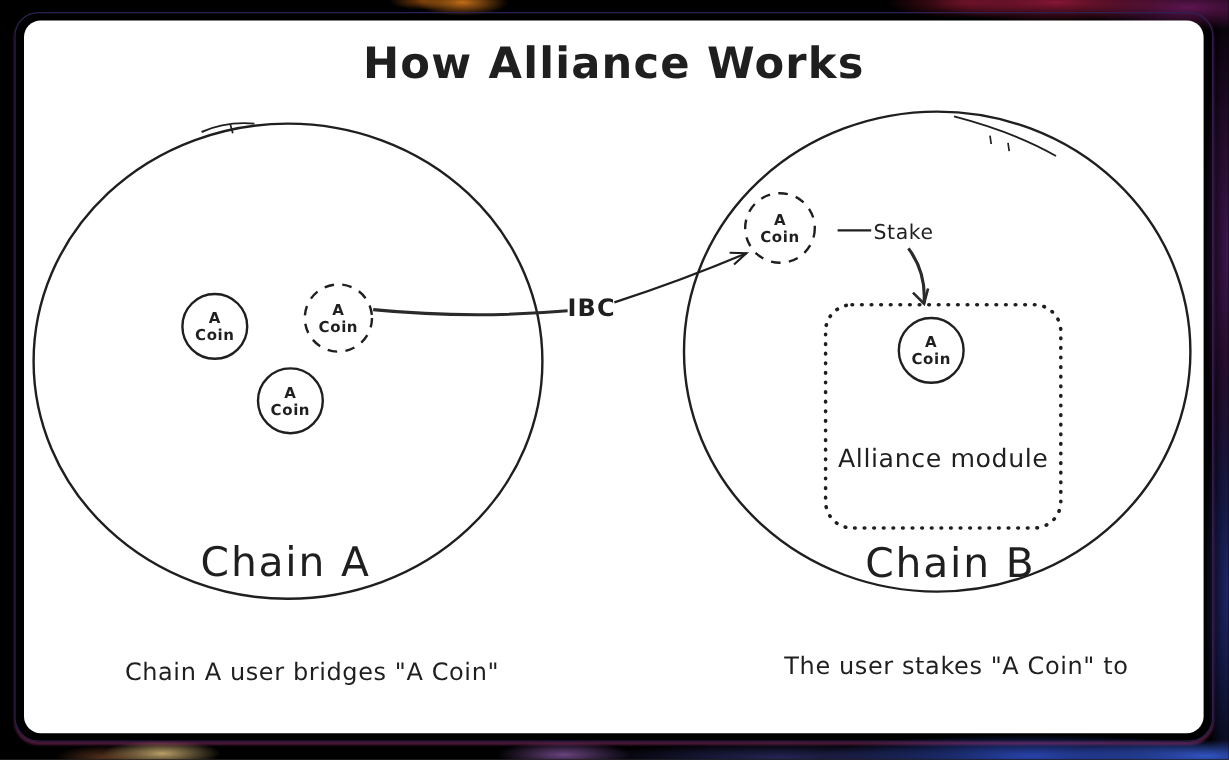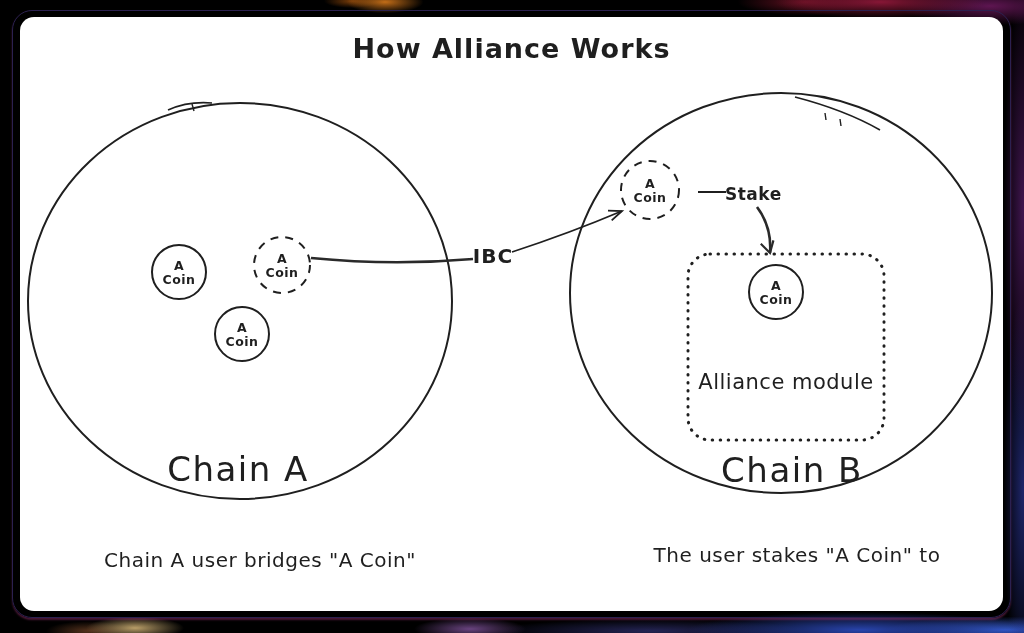--- a/index.html
+++ b/index.html
@@ -26,28 +26,28 @@
     position:absolute;left:12px;top:10px;width:997px;height:606px;
     border:1.5px solid #2c2150;border-radius:20px;
     box-shadow:0 2px 2px rgba(185,60,135,0.4);
   }
   .card{
     position:absolute;left:20px;top:17px;width:983px;height:594px;
     background:#ffffff;border-radius:14px;
   }
   .card svg{position:absolute;left:0;top:0;}
   .lbl{position:absolute;color:#1f1f1f;text-align:center;white-space:nowrap;}
-  .title{left:0;top:16px;width:983px;font-size:27px;font-weight:bold;letter-spacing:1px;}
+  .title{left:0;top:16px;width:983px;font-size:36px;font-weight:bold;letter-spacing:1px;}
   .chain-label{width:200px;font-size:34px;letter-spacing:1.5px;}
   .chain-a-label{left:118px;top:432px;}
   .chain-b-label{left:672px;top:433px;}
   .coin-label{width:80px;font-size:12.5px;line-height:13.5px;letter-spacing:0.5px;font-weight:bold;transform:translate(-50%,-50%);white-space:normal;}
   .small-label{font-size:20px;font-weight:bold;letter-spacing:1px;}
   .ibc-label{left:449px;top:227px;width:48px;}
-  .stake-label{left:705px;top:167px;width:56px;font-size:17px;font-weight:bold;letter-spacing:0.5px;}
+  .stake-label{left:705px;top:167px;width:56px;font-size:17px;font-weight:normal;letter-spacing:0.5px;}
   .module-label{left:668px;top:317px;width:196px;font-size:21px;letter-spacing:0.5px;margin-top:36px;}
   .caption{font-size:20px;line-height:29px;letter-spacing:0.5px;white-space:normal;}
   .caption-left{left:35px;top:529px;width:410px;}
   .caption-right{left:572px;top:524px;width:410px;}
 </style>
 </head>
 <body>
 
 <div class="stage">
   <div class="frame-ring"></div>

